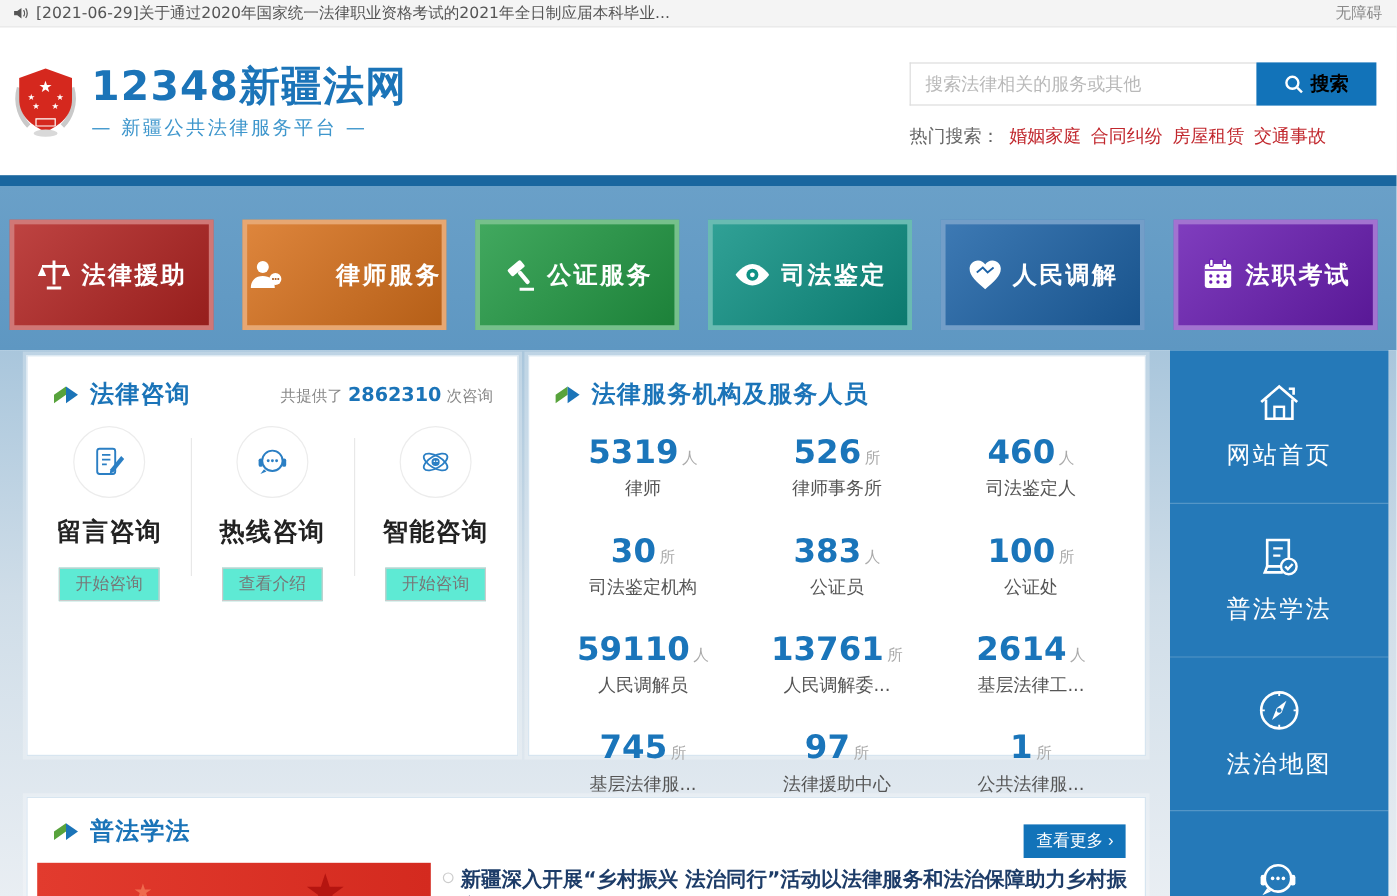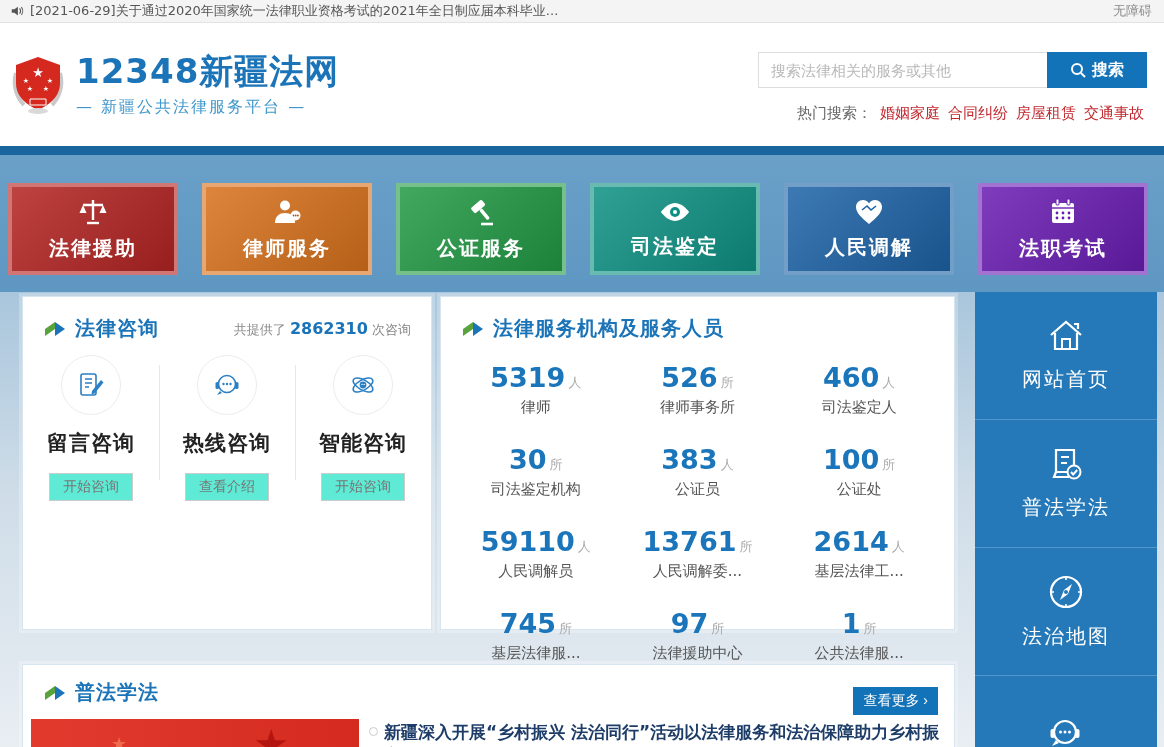--- a/index.html
+++ b/index.html
@@ -13,29 +13,29 @@
   .announce-a11y { font-size:13px; color:#8a8a8a; margin-right:2px; }
 
   
   .header { position:absolute; left:0; top:23px; width:1164px; height:123px; background:#fff; }
   .logo { position:absolute; left:8px; top:30px; width:60px; height:62px; }
   .site-title { position:absolute; left:76px; top:26px; font-size:34px; font-weight:bold; color:#1b74b8; letter-spacing:1px; }
   .site-sub { position:absolute; left:76px; top:74px; font-size:16px; color:#3e96cc; letter-spacing:2px; }
   .search-wrap { position:absolute; left:758px; top:29px; width:389px; height:36px; display:flex; }
   .search-input { flex:1; height:36px; border:1px solid #ddd; border-right:none; padding:0 12px; font-size:15px; color:#333; outline:none; }
   .search-input::placeholder { color:#b9b9b9; }
-  .search-btn { width:100px; height:36px; background:#1273b9; color:#ffffff; border:none; font-size:16px; font-weight:bold; display:flex; align-items:center; justify-content:center; gap:6px; cursor:pointer; }
-  .hot-row { position:absolute; left:758px; top:81px; font-size:15px; color:#666; display:flex; gap:8px; align-items:center;margin-left:39px; }
+  .search-btn { width:100px; height:36px; background:#1273b9; color:#000000; border:none; font-size:16px; font-weight:bold; display:flex; align-items:center; justify-content:center; gap:6px; cursor:pointer; }
+  .hot-row { position:absolute; left:758px; top:81px; font-size:15px; color:#666; display:flex; gap:8px; align-items:center; }
   .hot-link { color:#c1272d; text-decoration:none; cursor:pointer; }
 
   
   .divider-strip { position:absolute; left:0; top:146px; width:1164px; height:9px; background:#19669f; }
   .band { position:absolute; left:0; top:155px; width:1164px; height:137px; background:linear-gradient(180deg,#6aa0c8,#5e97c2); }
   .tiles { position:absolute; left:8px; top:28px; width:1148px; display:flex; gap:24px; }
-  .tile { position:relative; width:170px; height:92px; border:4px solid rgba(255,255,255,.38); display:flex; flex-direction:column; align-items:center; justify-content:center; gap:8px; cursor:pointer; }
+  .tile { position:relative; width:170px; height:92px; border:4px solid rgba(255,255,255,.38); display:flex; flex-direction:row; align-items:center; justify-content:center; gap:8px; cursor:pointer; }
   .tile::before { content:''; position:absolute; inset:0; background:linear-gradient(135deg,rgba(255,255,255,.14),rgba(0,0,0,.16)); }
   .tile .t-icon, .tile .t-label { position:relative; z-index:1; }
   .tile .t-label { color:#fff; font-size:20px; font-weight:bold; letter-spacing:2px; }
 
   
   .page-bg { position:absolute; left:0; top:292px; width:1164px; height:455px; background:linear-gradient(180deg,#a9c6dc 0,#cfdde8 45%,#e9eef3 100%); }
 
   
   .card { position:absolute; background:#fff; border:1px solid #d7e5f0; box-shadow:0 0 0 3px rgba(255,255,255,.25); }
   .card-head { display:flex; align-items:center; padding:18px 20px 0 20px; }
@@ -146,21 +146,21 @@
         <span class="t-icon">
           <svg width="30" height="30" viewBox="0 0 30 30">
               <path d="M15 3v20M5 8h20" stroke="#fff" stroke-width="2.4" fill="none"></path>
               <path d="M5 8 L1.5 16 H8.5 Z M25 8 L21.5 16 H28.5 Z" fill="#fff"></path>
               <path d="M9 26h12" stroke="#fff" stroke-width="2.4"></path>
             </svg>
         </span>
         <span class="t-label">法律援助</span>
       </div>
 
-      <div class="tile" style="background-color: rgb(216, 113, 28);">
+      <div class="tile" style="background-color: rgb(216, 113, 28); justify-content: space-between;">
         <span class="t-icon">
           <svg width="30" height="30" viewBox="0 0 30 30">
               <circle cx="13" cy="8.5" r="5" fill="#fff"></circle>
               <path d="M3 26c0-7 4.5-10 10-10s10 3 10 10z" fill="#fff"></path>
               <circle cx="23.5" cy="18.5" r="5" fill="#fff"></circle>
               <circle cx="21.5" cy="18.5" r="0.9" fill="#a9581a"></circle>
               <circle cx="23.7" cy="18.5" r="0.9" fill="#a9581a"></circle>
               <circle cx="25.9" cy="18.5" r="0.9" fill="#a9581a"></circle>
             </svg>
         </span>

